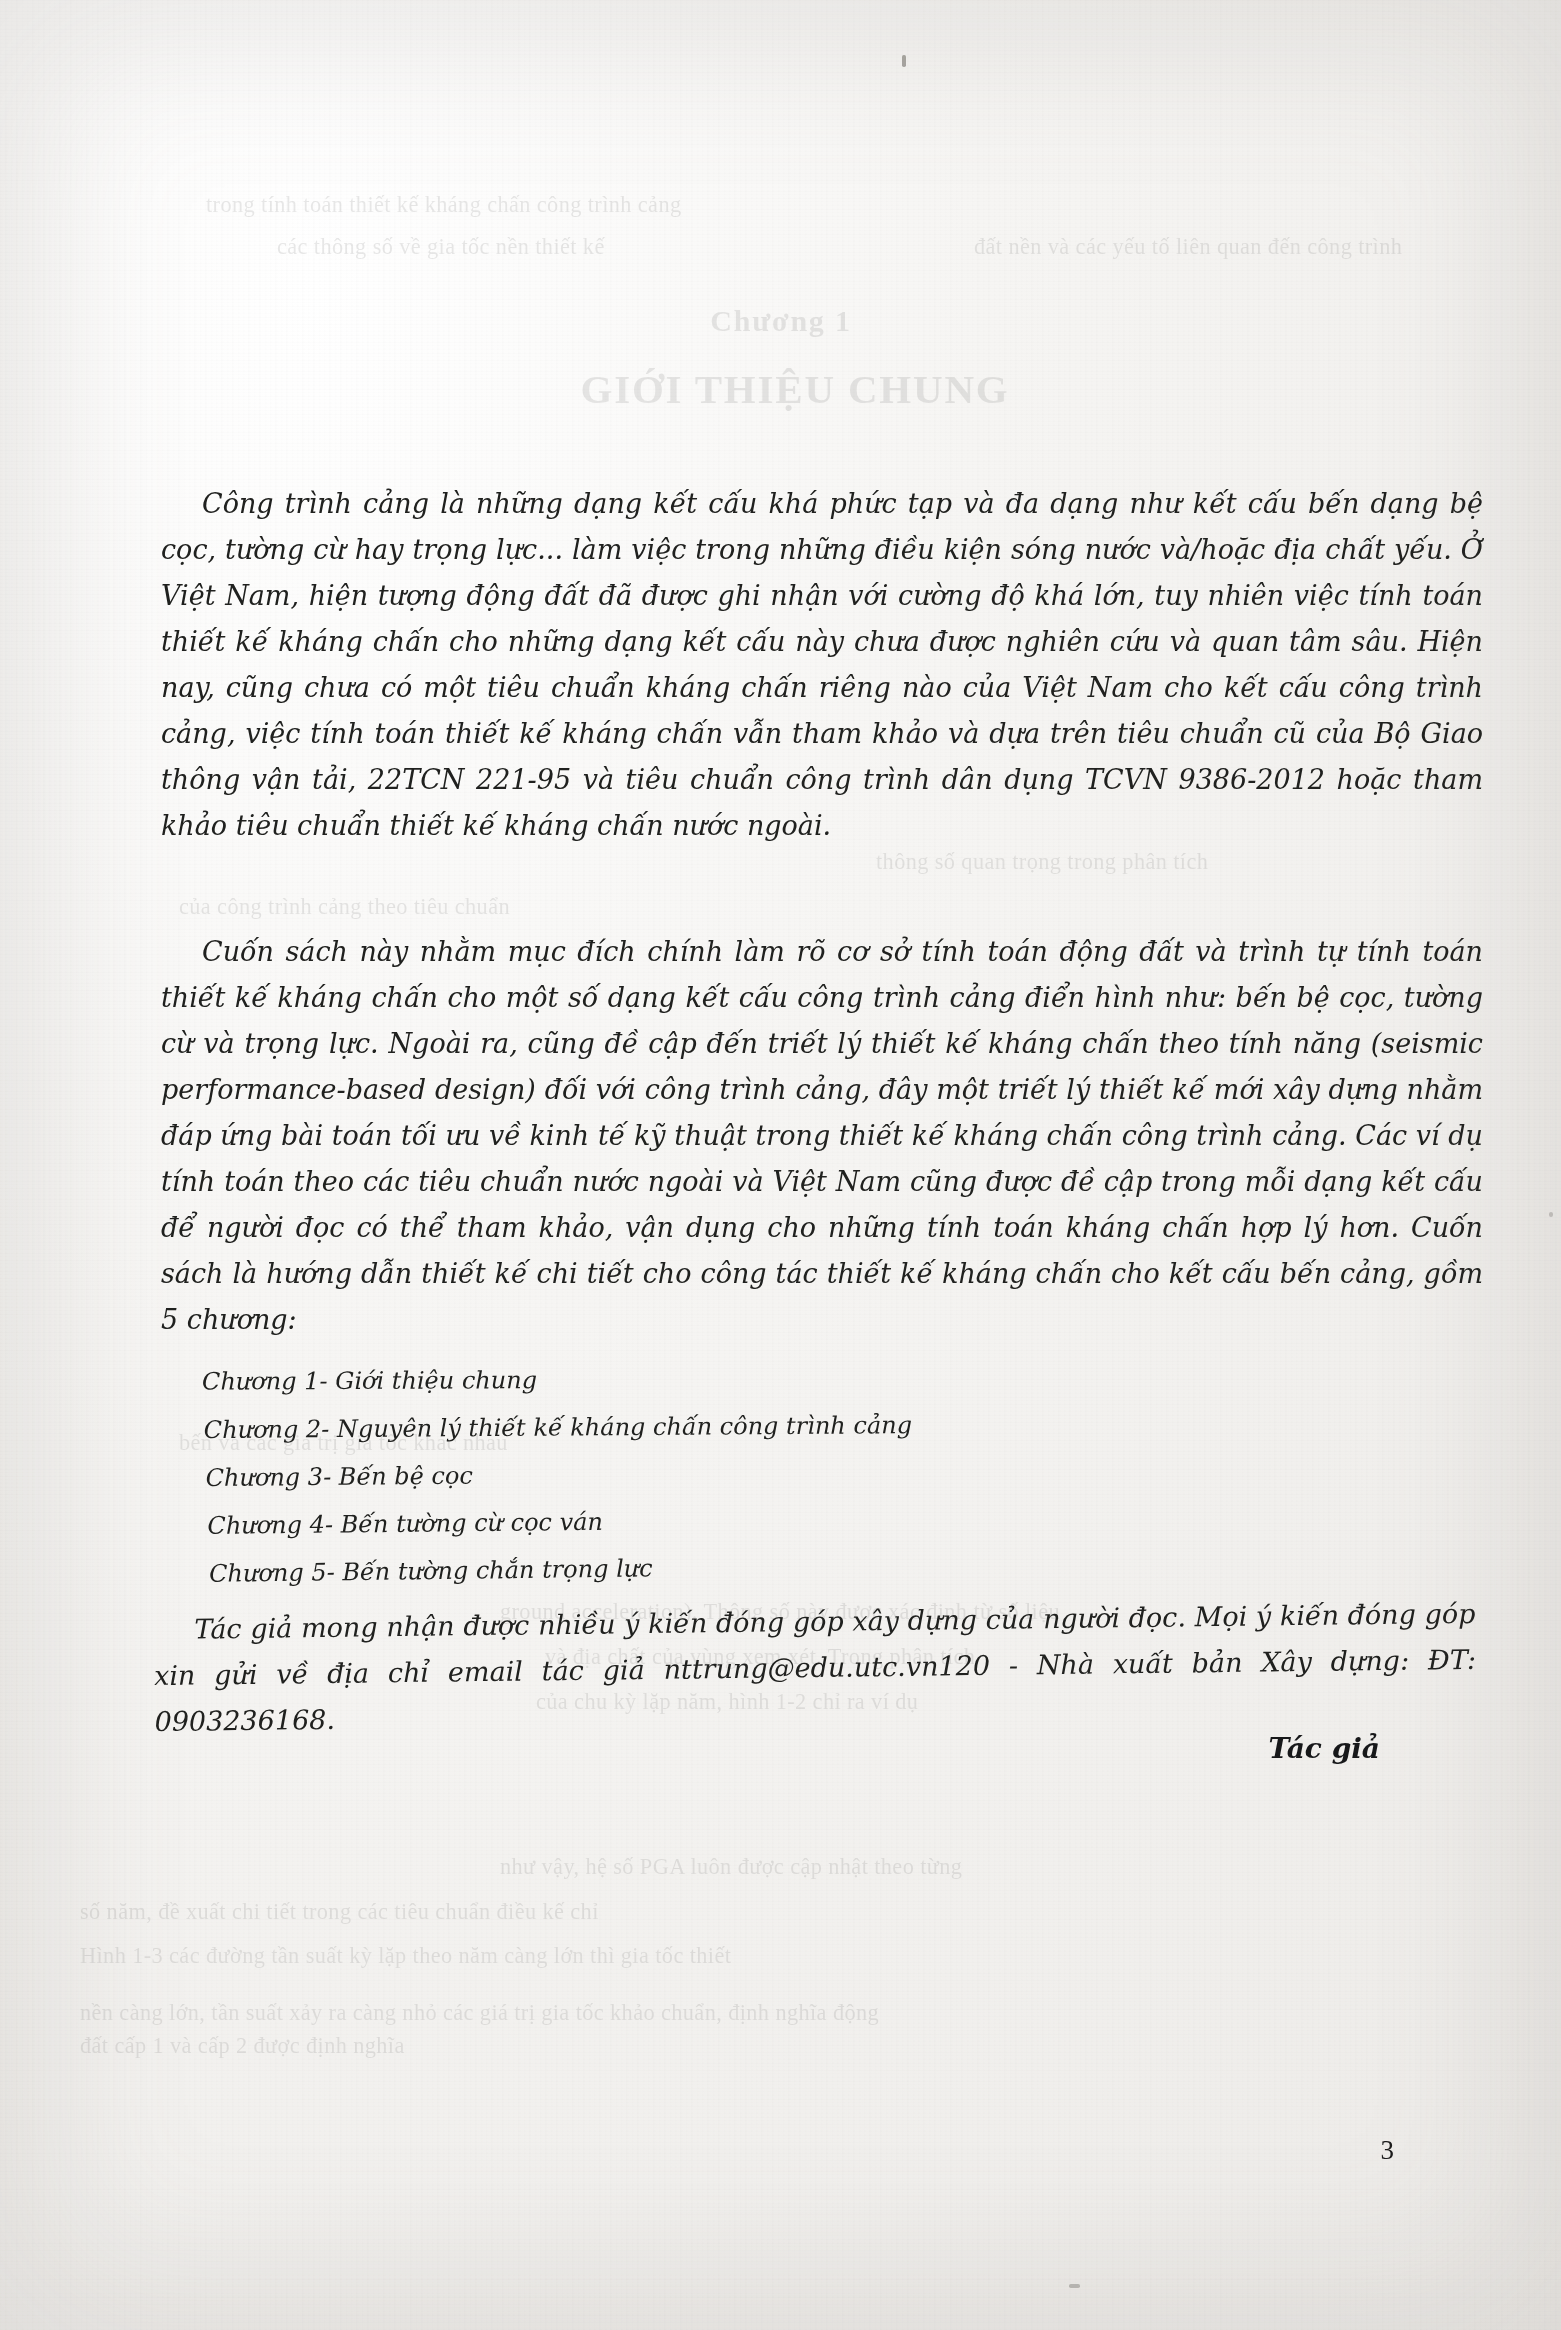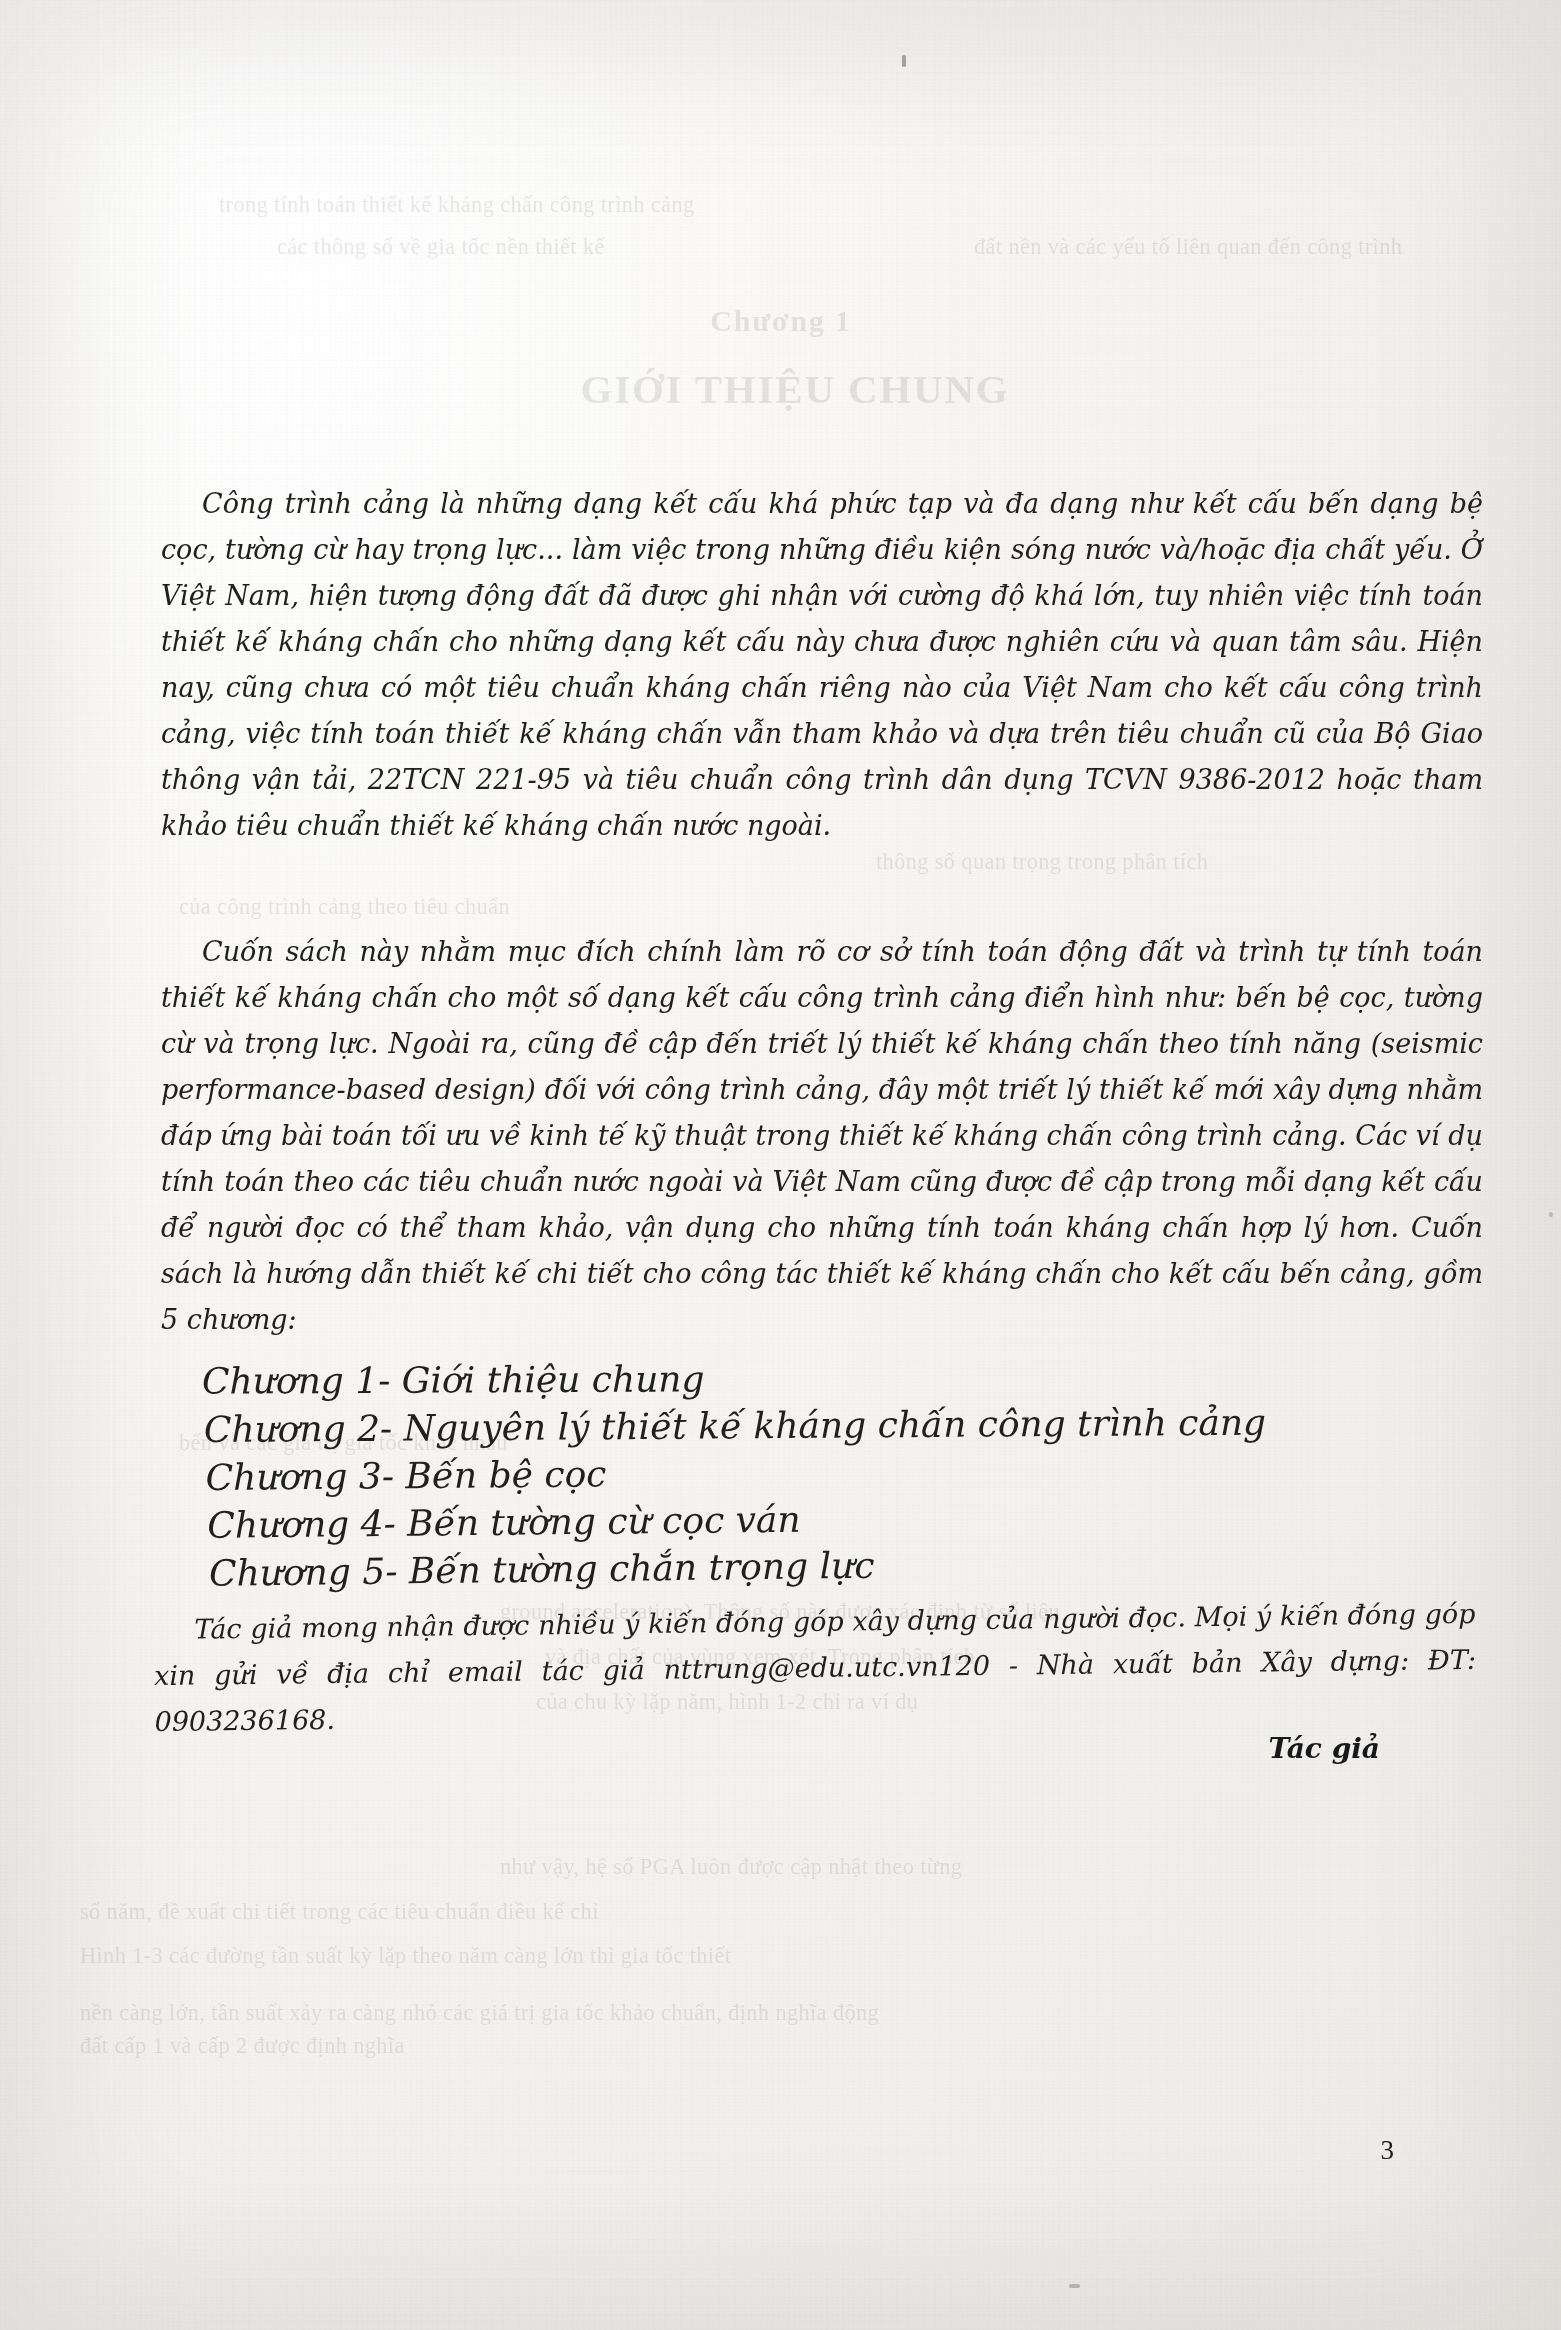--- a/index.html
+++ b/index.html
@@ -107,21 +107,21 @@
 
   .indent { display: inline-block; width: 41px; }
 
   .chapter-list {
     position: absolute;
     left: 116px;
     top: 1356px;
     width: 1179px;
     font-family: "DejaVu Serif", "Liberation Serif", serif;
     font-style: italic;
-    font-size: 36px;
+    font-size: 24px;
     line-height: 46px;
     color: #20211f;
   }
   .chapter-list .ch {
     display: block;
     white-space: nowrap;
   }
   
   .ch1 { transform: translate(0px, 0px) rotate(-0.25deg); }
   .ch2 { transform: translate(1.8px, 0.9px) rotate(-0.4deg); }
@@ -197,21 +197,21 @@
 </head>
 <body>
 
 <div class="page">
 
   <div class="grain"></div>
 
   <div class="bleed">
     <div class="bl-title" style="top:304px; font-size:30px;">Chương 1</div>
     <div class="bl-title" style="top:365px; font-size:41px;padding-left:14px;">GIỚI THIỆU CHUNG</div>
-    <div class="bl-line" style="left:206px; top:192px;margin-left:13px;">trong tính toán thiết kế kháng chấn công trình cảng</div>
+    <div class="bl-line" style="left:206px; top:192px;">trong tính toán thiết kế kháng chấn công trình cảng</div>
     <div class="bl-line" style="left:277px; top:234px;">các thông số về gia tốc nền thiết kế</div>
     <div class="bl-line" style="left:974px; top:234px;">đất nền và các yếu tố liên quan đến công trình</div>
     <div class="bl-line" style="left:876px; top:849px;">thông số quan trọng trong phân tích</div>
     <div class="bl-line" style="left:179px; top:894px;">của công trình cảng theo tiêu chuẩn</div>
     <div class="bl-line" style="left:161px; top:1430px;margin-left:18px;">bến và các giá trị gia tốc khác nhau</div>
     <div class="bl-line" style="left:500px; top:1599px;">ground acceleration). Thông số này được  xác định từ số liệu</div>
     <div class="bl-line" style="left:545px; top:1644px;">và địa chất của vùng xem xét. Trong phân tích</div>
     <div class="bl-line" style="left:536px; top:1689px;">của chu kỳ lặp năm, hình 1-2 chỉ ra ví dụ</div>
     <div class="bl-line" style="left:500px; top:1854px;">như vậy, hệ số PGA luôn được cập nhật theo từng</div>
     <div class="bl-line" style="left:80px; top:1899px;">số năm, đề xuất chi tiết trong các tiêu chuẩn điều kế chỉ</div>

